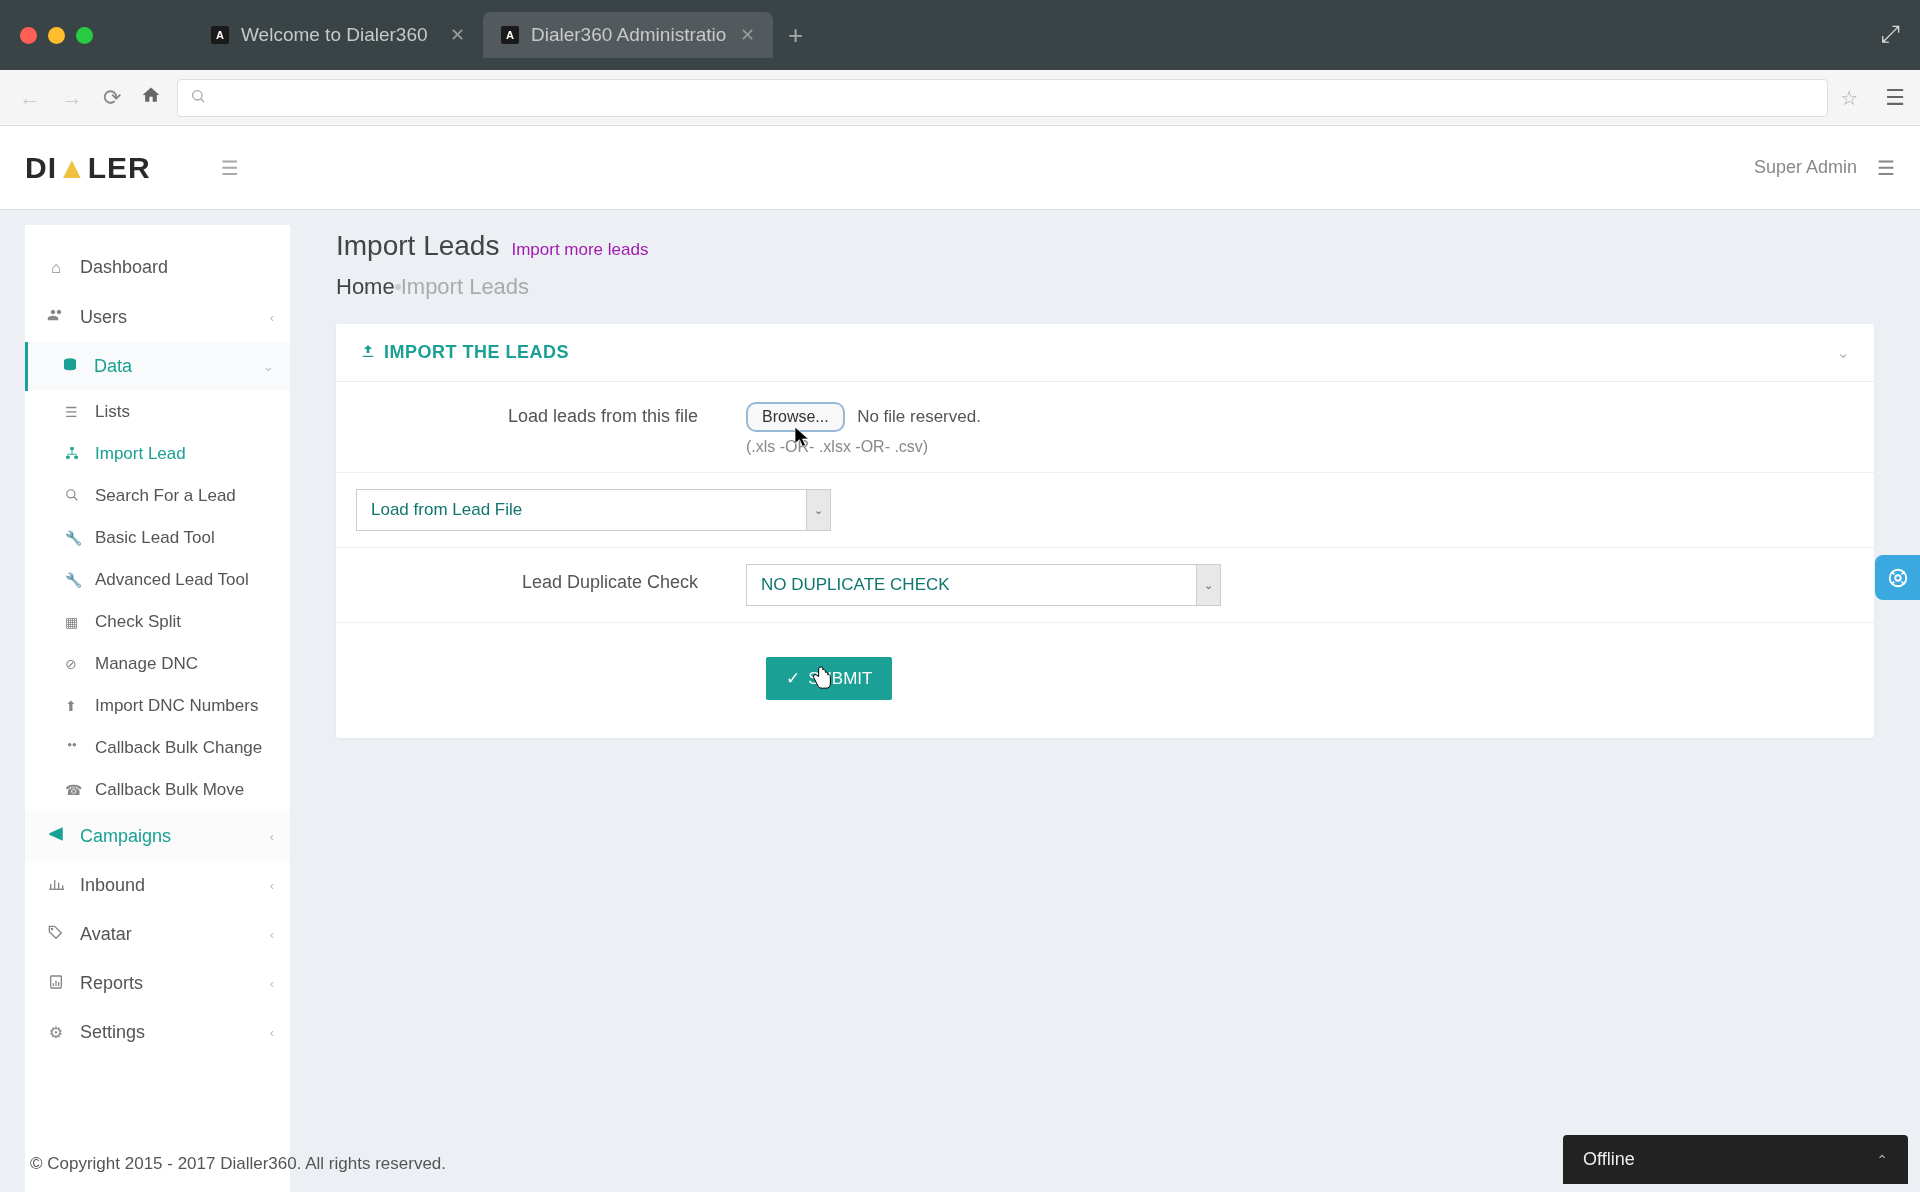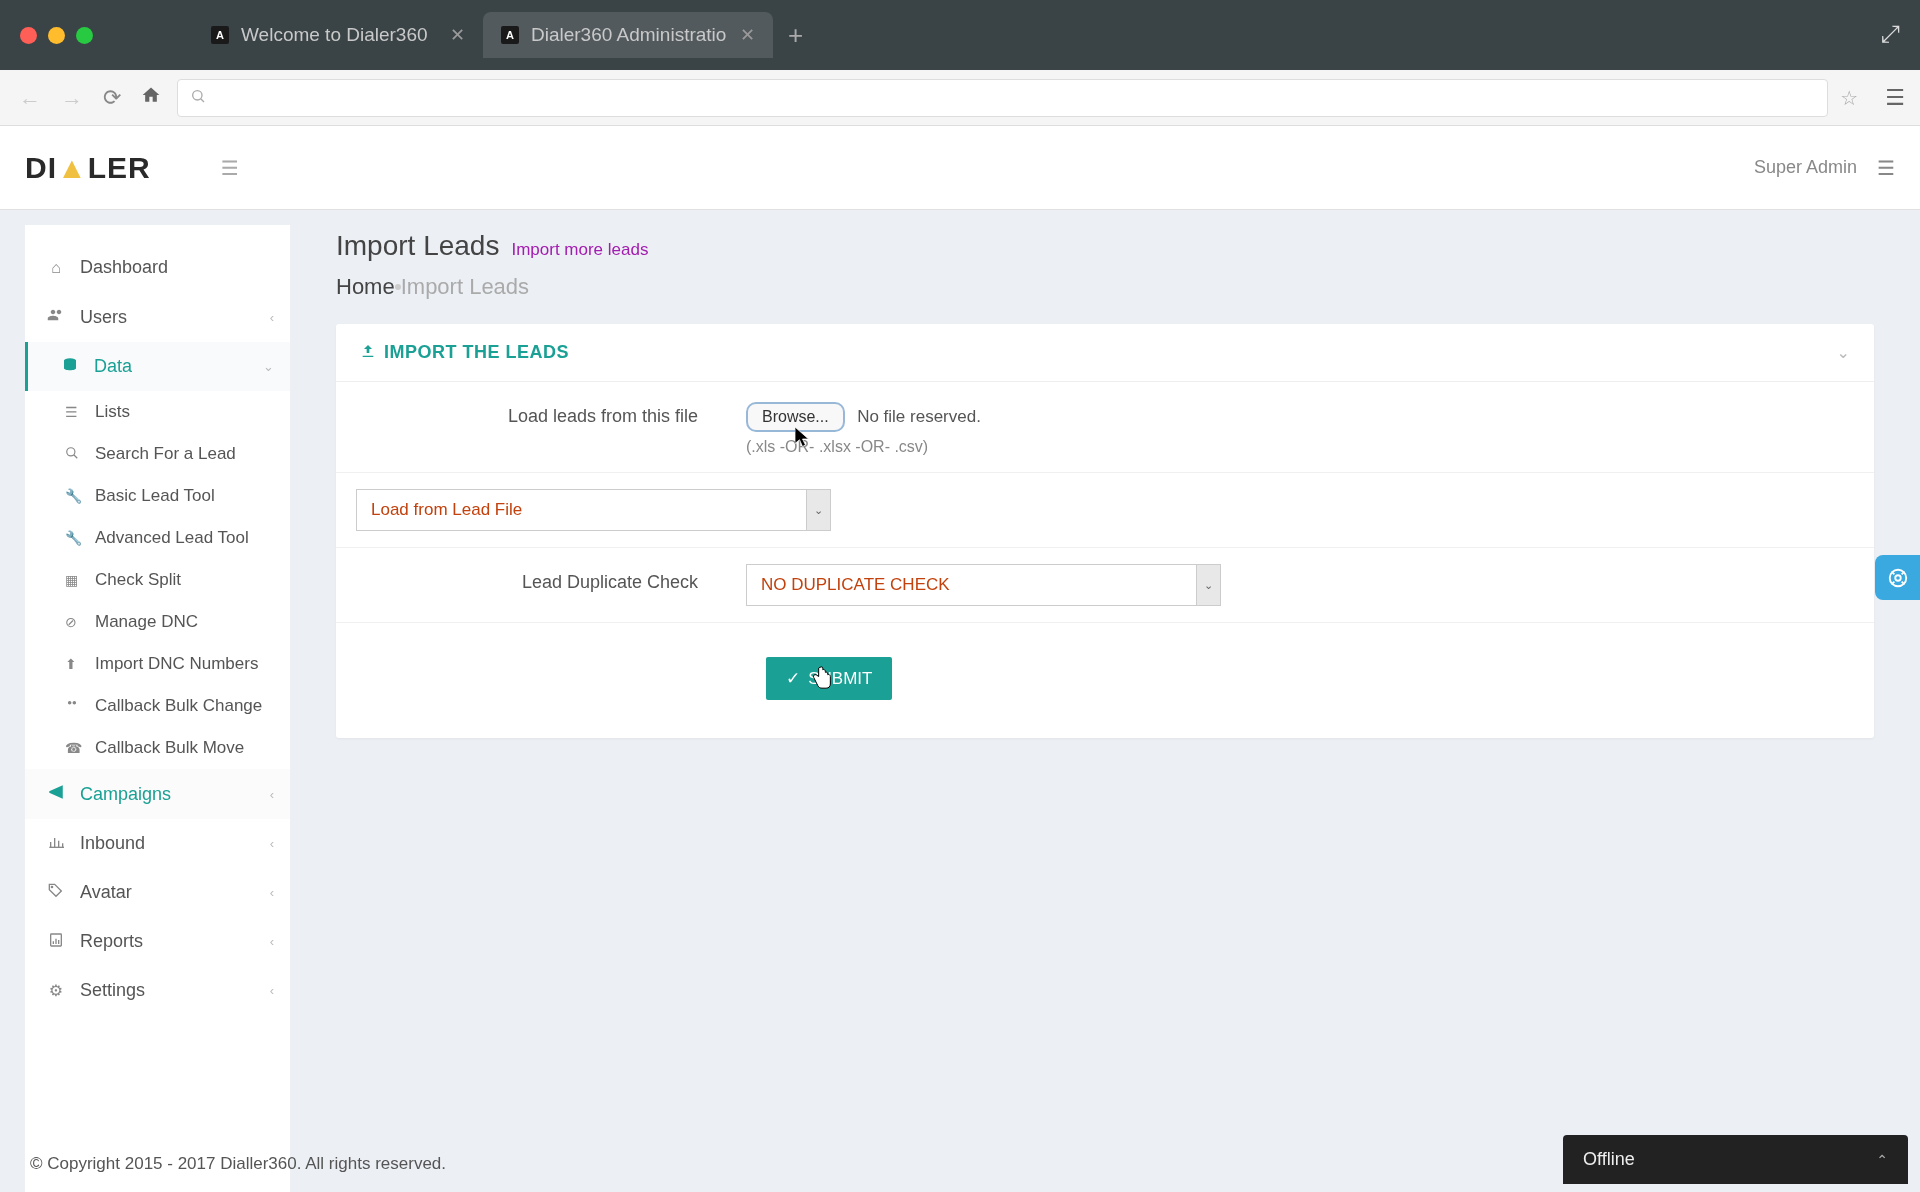--- a/index.html
+++ b/index.html
@@ -77,21 +77,21 @@
     .form-row { display: flex; border-bottom: 1px solid #f0f0f0; }
     .form-label { width: 390px; padding: 24px 28px; text-align: right; color: #555; font-size: 18px; }
     .form-control-cell { flex: 1; padding: 16px 20px; }
 
     .file-row .form-control-cell { padding-top: 20px; }
     .browse-btn { display: inline-block; background: #f8f8f8; border: 2px solid #98b8d8; padding: 4px 14px; font-size: 16px; color: #333; cursor: pointer; border-radius: 10px; }
     .file-status { margin-left: 8px; color: #555; font-size: 17px; }
     .file-hint { color: #888; font-size: 16px; margin-top: 6px; }
 
     .select-wrap { display: inline-flex; align-items: stretch; width: 475px; border: 1px solid #ccc; background: #fff; height: 42px; }
-    .select-value { flex: 1; padding: 10px 14px; color: #c2410c; font-size: 17px; }
+    .select-value { flex: 1; padding: 10px 14px; color: #0f766e; font-size: 17px; }
     .select-arrow { width: 24px; background: #e8e8e8; border-left: 1px solid #ccc; display: flex; align-items: center; justify-content: center; color: #666; font-size: 11px; }
 
     .submit-row { padding: 18px 20px 22px; }
     .submit-row .form-control-cell { padding-left: 20px; }
     .submit-btn { background: #1aa094; color: #fff; border: none; padding: 11px 20px; font-size: 17px; cursor: pointer; display: inline-flex; align-items: center; gap: 8px; border-radius: 2px; }
 
     
     .footer { position: absolute; bottom: 18px; left: 30px; color: #555; font-size: 17px; }
 
     
@@ -190,20 +190,31 @@
           </svg>
       </span>
       <span>Data</span>
       <span class="chev">⌄</span>
     </div>
     <div class="sub-nav">
       <div class="sub-item">
         <span class="sub-icon">☰</span>
         <span>Lists</span>
       </div>
+      <div class="sub-item active">
+        <span class="sub-icon">
+          <svg width="14" height="14" viewBox="0 0 24 24" fill="#1aa094">
+              <rect x="9" y="2" width="6" height="5"></rect>
+              <rect x="2" y="17" width="6" height="5"></rect>
+              <rect x="16" y="17" width="6" height="5"></rect>
+              <path d="M12 7v5M5 17v-3h14v3M12 12v2" stroke="#1aa094" stroke-width="1.5" fill="none"></path>
+            </svg>
+        </span>
+        <span>Import Lead</span>
+      </div>
       <div class="sub-item">
         <span class="sub-icon">
           <svg width="14" height="14" viewBox="0 0 24 24" fill="none" stroke="#888" stroke-width="2">
               <circle cx="10" cy="10" r="7"></circle>
               <line x1="21" y1="21" x2="15" y2="15"></line>
             </svg>
         </span>
         <span>Search For a Lead</span>
       </div>
       <div class="sub-item">

